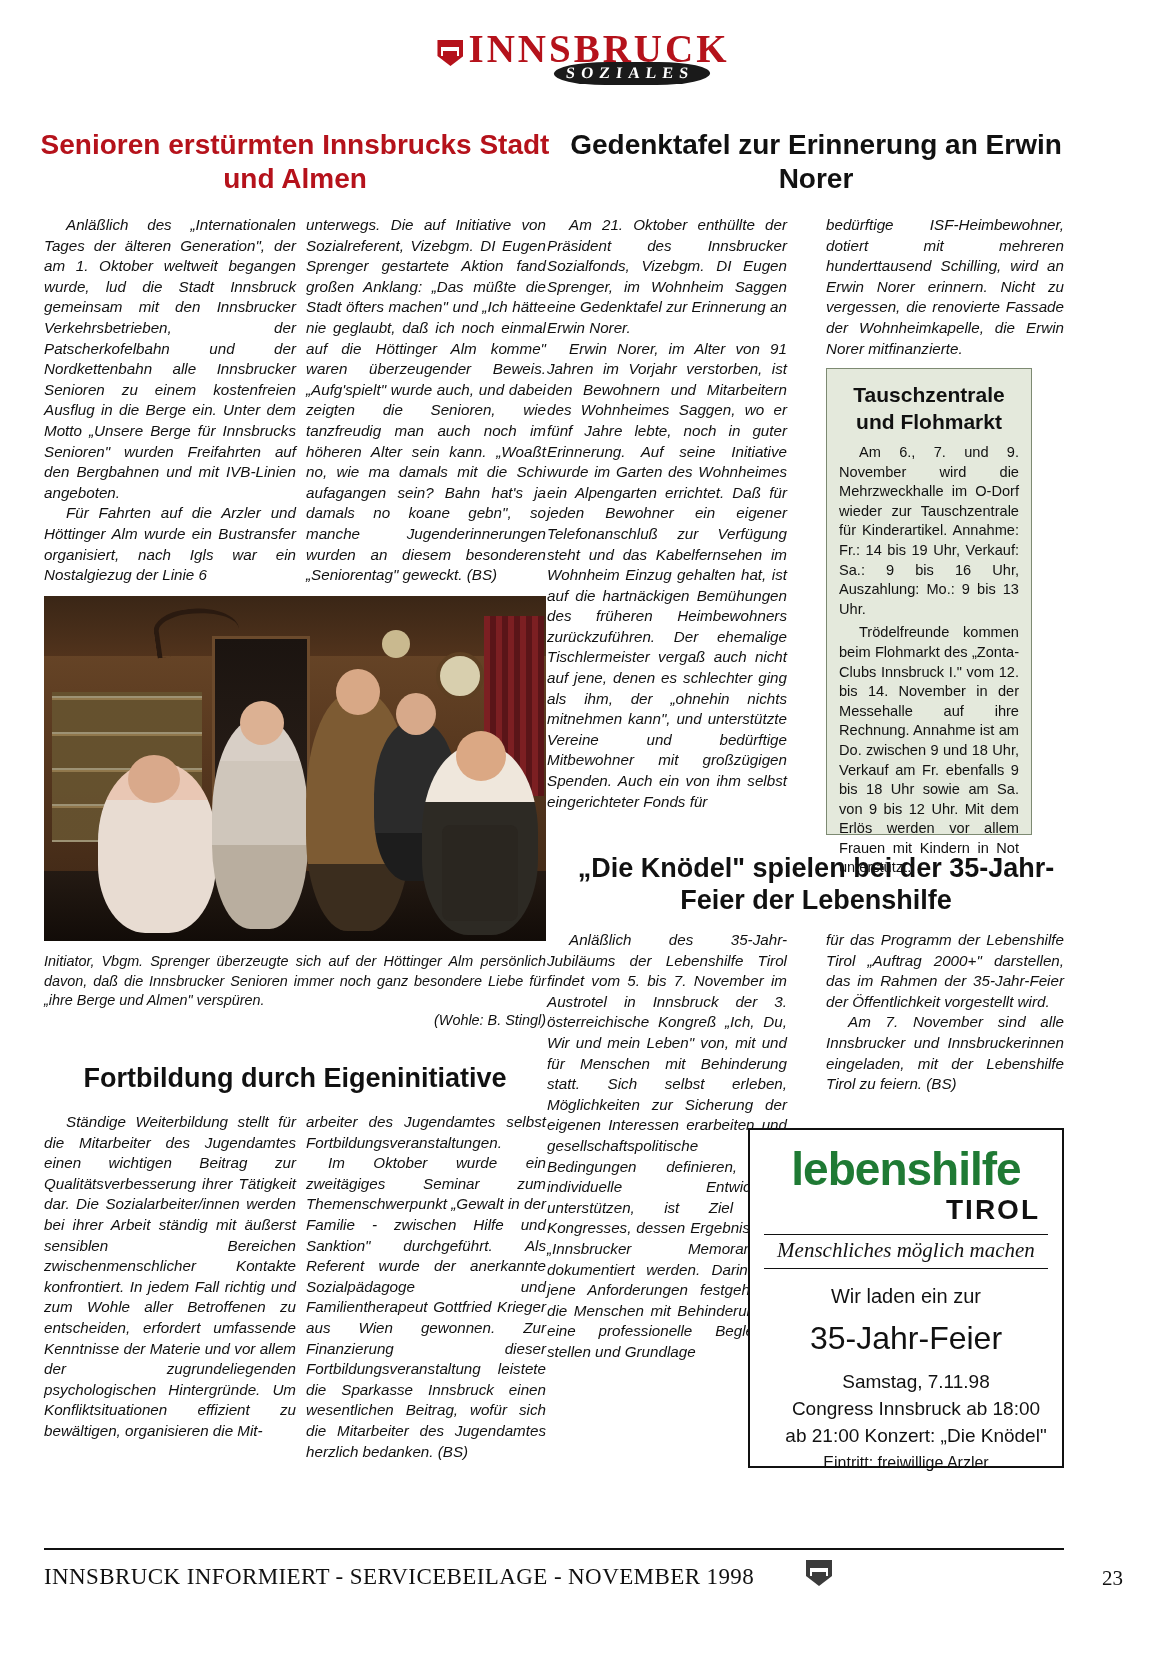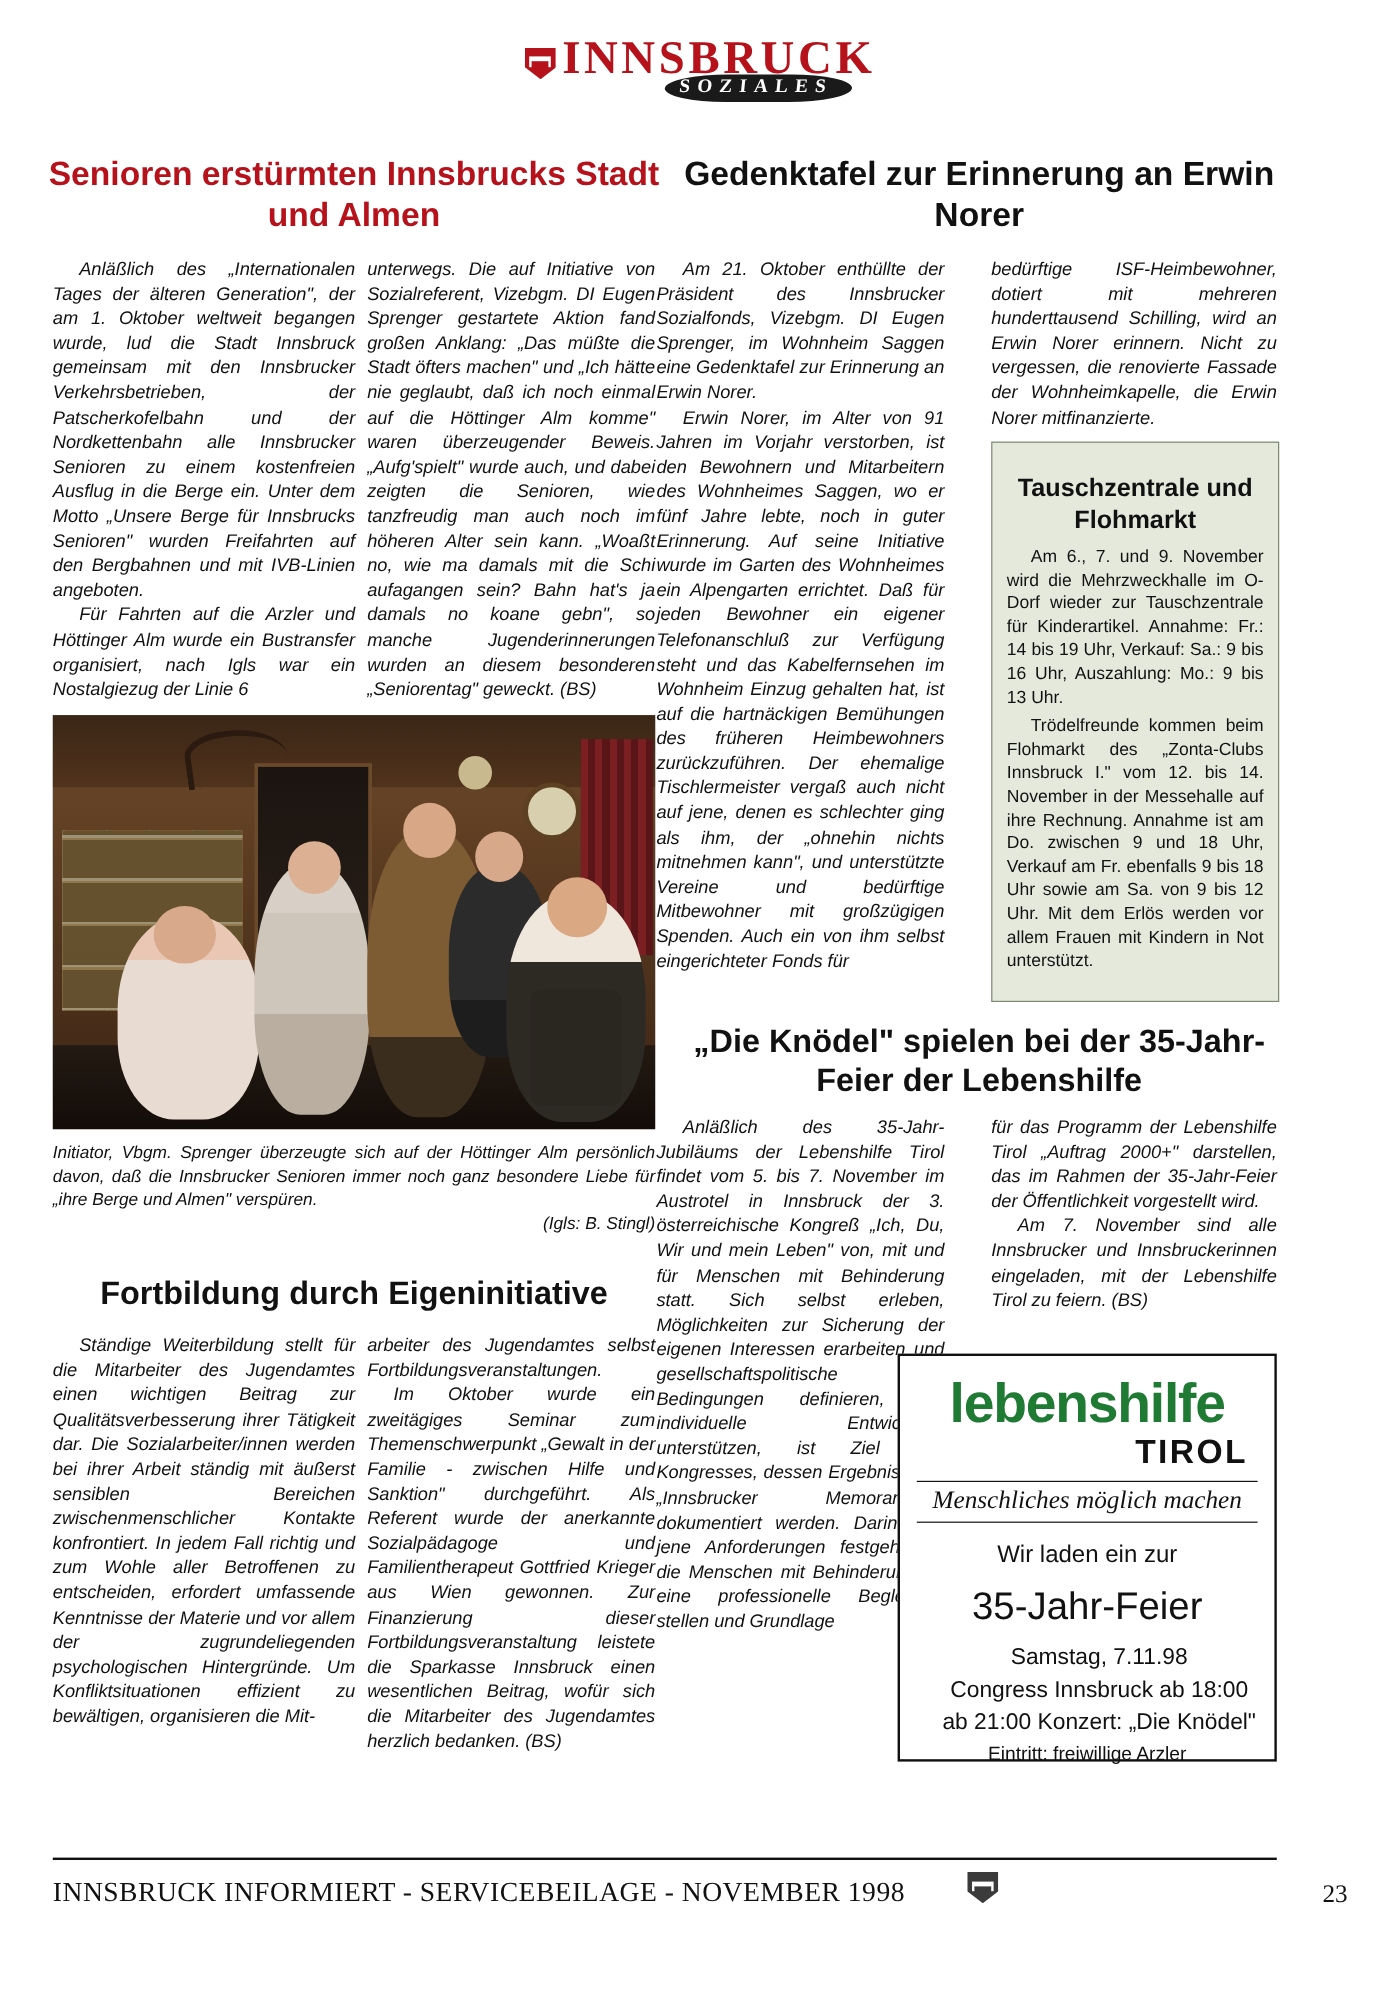--- a/index.html
+++ b/index.html
@@ -159,24 +159,24 @@
   }
   .caption .credit { display:block; text-align:right; font-style:italic; }
 
   #h-fortbildung { position:absolute; left:38px; top:1062px; width:514px; }
 
   #t5 { top:1112px; }
   #t6 { top:1112px; }
 
   
   .greenbox {
-    position:absolute; left:826px; top:368px; width:240px; height:467px;
+    position:absolute; left:826px; top:368px; width:206px; height:467px;
     background:#e4e9dc; border:1px solid #7d8a72;
     box-sizing:border-box;
-    padding:22px 12px 10px 12px;
+    padding:10px 12px 10px 12px;
   }
   .greenbox h3 {
     margin:2px 0 8px 0; font-size:21px; line-height:27px;
     font-weight:bold; text-align:center; color:#111;
   }
   .greenbox p { font-size:14.6px; line-height:19.6px; text-align:justify; margin:0; text-indent:20px; }
   .greenbox p + p { margin-top:4px; }
 
   #h-knoedel { position:absolute; left:566px; top:852px; width:500px; }
 
@@ -302,21 +302,21 @@
       <div class="p3h"></div>
     <div class="person p4"></div>
       <div class="p4h"></div>
     <div class="person p5"></div>
       <div class="p5v"></div>
       <div class="p5h"></div>
   </div>
 
   <div class="caption">
     <span>Initiator, Vbgm. Sprenger überzeugte sich auf der Höttinger Alm persönlich davon, daß die Innsbrucker Senioren immer noch ganz besondere Liebe für „ihre Berge und Almen" verspüren.</span>
-    <span class="credit">(Igls: B. Stingl)</span>
+    <span class="credit">(Wohle: B. Stingl)</span>
   </div>
 
   <div id="h-fortbildung">
     <h2 class="head-black">Fortbildung durch Eigeninitiative</h2>
   </div>
 
   <div class="col c1" id="t5">
     <p class="body">Ständige Weiterbildung stellt für die Mitarbeiter des Jugendamtes einen wichtigen Beitrag zur Qualitätsverbesserung ihrer Tätigkeit dar. Die Sozialarbeiter/innen werden bei ihrer Arbeit ständig mit äußerst sensiblen Bereichen zwischenmenschlicher Kontakte konfrontiert. In jedem Fall richtig und zum Wohle aller Betroffenen zu entscheiden, erfordert umfassende Kenntnisse der Materie und vor allem der zugrundeliegenden psychologischen Hintergründe. Um Konfliktsituationen effizient zu bewältigen, organisieren die Mit-</p>
   </div>
   <div class="col c2" id="t6">

